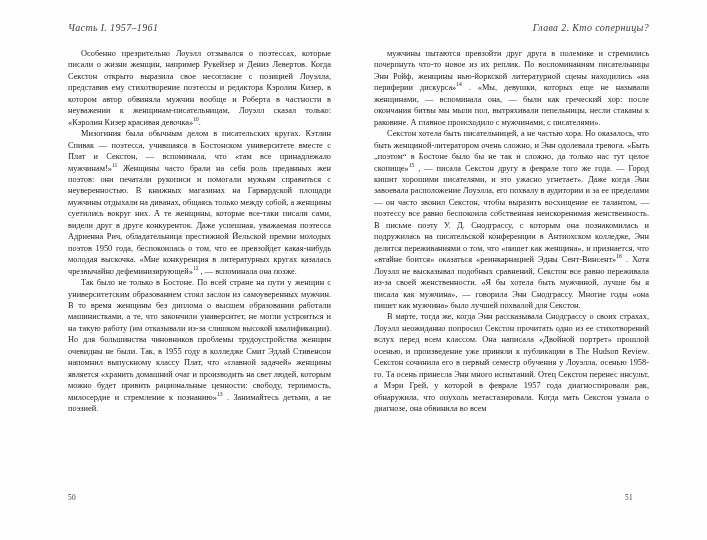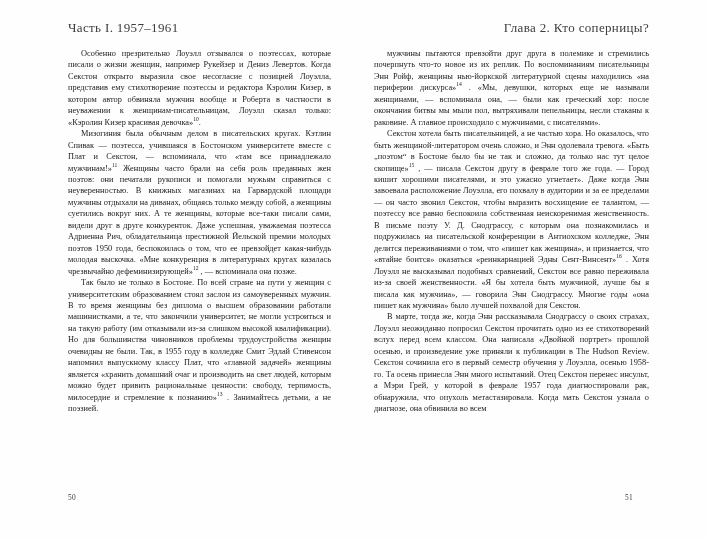--- a/index.html
+++ b/index.html
@@ -28,21 +28,22 @@
     position: absolute;
     top: 0;
     height: 540px;
     box-sizing: border-box;
   }
 
   .page-left  { left: 0px;   width: 353px; padding: 22px 22px 0 68px; }
   .page-right { left: 341px; width: 354px; padding: 22px 46px 0 33px; }
 
   .running-head {
-    font-size: 13px;
+    font-size: 10px;
+    font-style: italic;
     letter-spacing: 0.35px;
     color: #3c3c3c;
     height: 12px;
     line-height: 12px;
     white-space: nowrap;
   }
   .running-head.left-head  { text-align: left; }
   .running-head.right-head { text-align: right; }
 
   .body-text {

